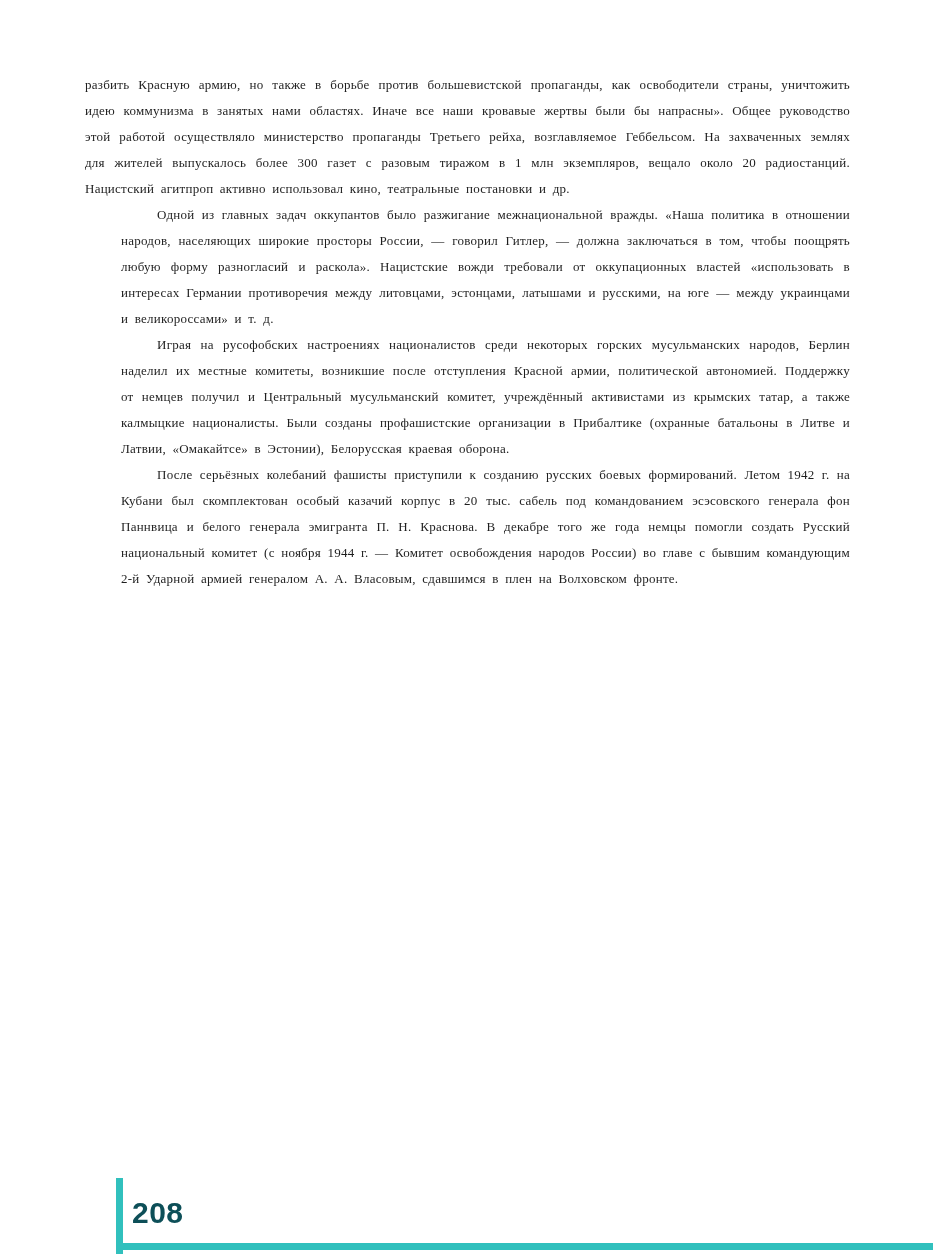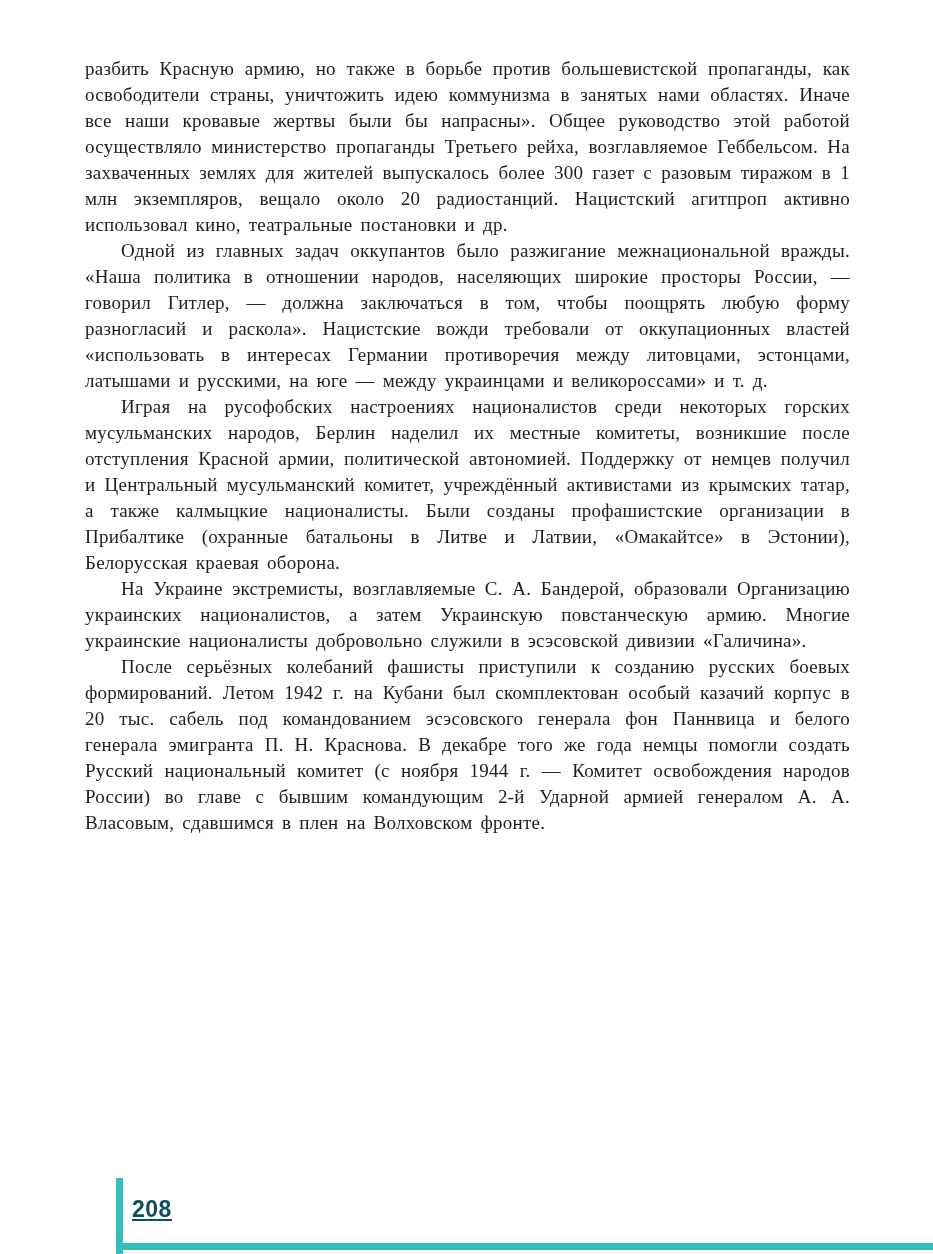--- a/index.html
+++ b/index.html
@@ -11,48 +11,48 @@
     position: relative;
     width: 933px;
     height: 1254px;
     background: #ffffff;
     font-family: "Liberation Serif", serif;
     overflow: hidden;
   }
   .text-block {
     position: absolute;
     left: 85px;
-    top: 56px;
+    top: 72px;
     width: 765px;
     color: var(--text, #1e1e1e);
-    font-size: 19px;
+    font-size: 13px;
     line-height: 26px;
     text-align: justify;
     letter-spacing: 0.25px;
     word-spacing: 3px;
   }
   .para {
     margin: 0;
   }
   .para.indent {
     text-indent: 36px;
+    margin-left: 36px;
   }
   .bold {
     font-weight: normal;
   }
   .footer-number {
     position: absolute;
     left: 132px;
     top: 1196px;
     font-family: "Liberation Sans", sans-serif;
-    font-size: 23px;
+    font-size: 30px;
     font-weight: bold;
     color: var(--pagenum, #0d4f58);
     letter-spacing: 0.5px;
-    text-decoration: underline;
   }
   .accent-vbar {
     position: absolute;
     left: 116px;
     top: 1178px;
     width: 7px;
     height: 76px;
     background: var(--accent, #31c0bd);
   }
   .accent-hbar {
@@ -65,19 +65,18 @@
   }
 </style>
 </head>
 <body>
 
 <div class="page">
   <div class="text-block">
       <p class="para"><span>разбить Красную армию, но также в борьбе против большевистской пропаганды, как освободители страны, уничтожить идею коммунизма в занятых нами областях. Иначе все наши кровавые жертвы были бы напрасны». Общее руководство этой работой осуществляло министерство пропаганды Третьего рейха, возглавляемое Геббельсом. На захваченных землях для жителей выпускалось более 300 газет с разовым тиражом в 1 млн экземпляров, вещало около 20 радиостанций. Нацистский агитпроп активно использовал кино, театральные постановки и др.</span></p>
       <p class="para indent"><span>Одной из главных задач оккупантов было разжигание межнациональной вражды. «Наша политика в отношении народов, населяющих широкие просторы России, — говорил Гитлер, — должна заключаться в том, чтобы поощрять любую форму разногласий и раскола». Нацистские вожди требовали от оккупационных властей «использовать в интересах Германии противоречия между литовцами, эстонцами, латышами и русскими, на юге — между украинцами и великороссами» и т. д.</span></p>
       <p class="para indent"><span>Играя на </span><span class="bold">русофобских настроениях</span><span> националистов среди некоторых горских мусульманских народов, Берлин наделил их местные комитеты, возникшие после отступления Красной армии, политической автономией. Поддержку от немцев получил и Центральный мусульманский комитет, учреждённый активистами из крымских татар, а также калмыцкие националисты. Были созданы профашистские организации в Прибалтике (охранные батальоны в Литве и Латвии, «Омакайтсе» в Эстонии), Белорусская краевая оборона.</span></p>
-      <p class="para indent"><span>На Украине экстремисты, возглавляемые С. А. Бандерой, образовали Организацию украинских националистов, а затем Украинскую повстанческую армию. Многие украинские националисты добровольно служили в эсэсовской дивизии «Галичина».</span></p>
       <p class="para indent"><span>После серьёзных колебаний фашисты приступили к созданию русских боевых формирований. Летом 1942 г. на Кубани был скомплектован особый казачий корпус в 20 тыс. сабель под командованием эсэсовского генерала фон Паннвица и белого генерала эмигранта П. Н. Краснова. В декабре того же года немцы помогли создать Русский национальный комитет (с ноября 1944 г. — Комитет освобождения народов России) во главе с бывшим командующим 2-й Ударной армией генералом А. А. Власовым, сдавшимся в плен на Волховском фронте.</span></p>
     </div>
   <div class="accent-vbar"></div>
   <div class="accent-hbar"></div>
   <div class="footer-number">208</div>
 </div>
 
 </body></html>

